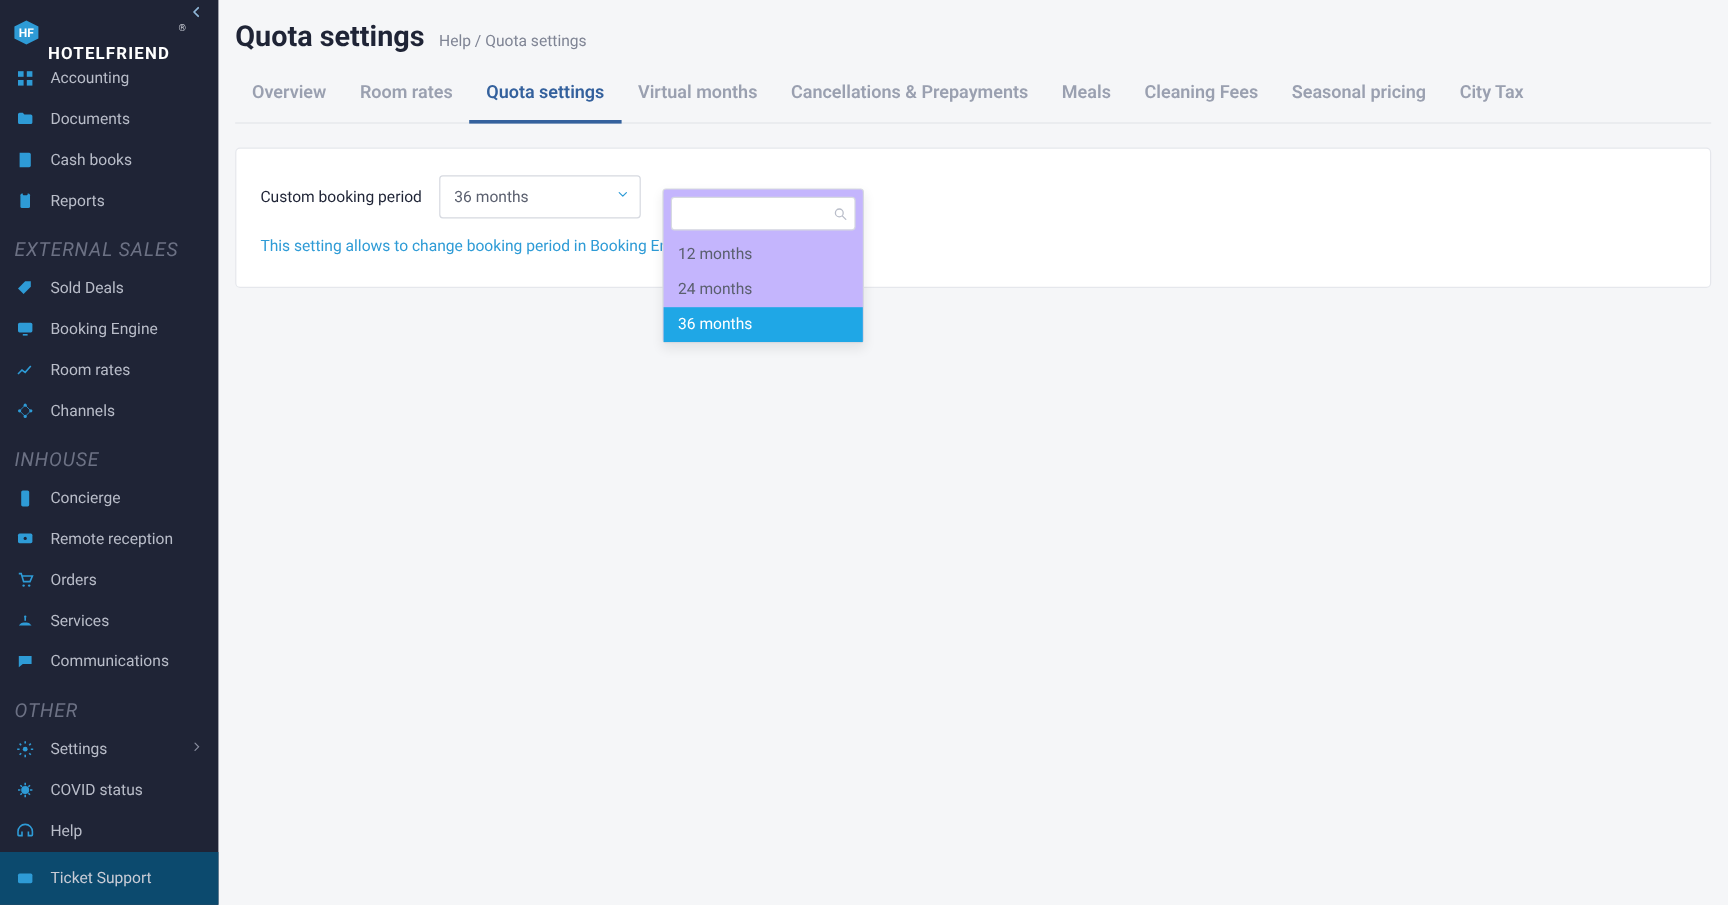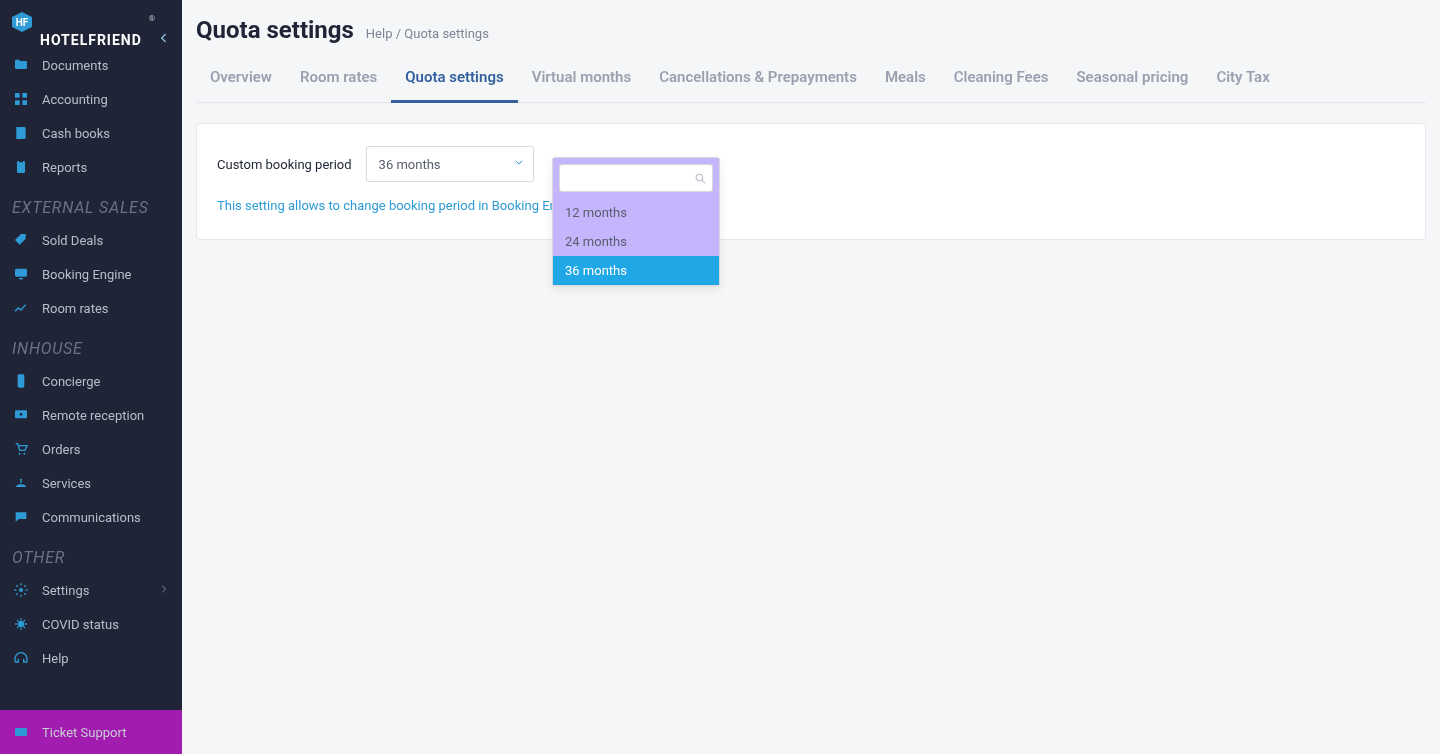--- a/index.html
+++ b/index.html
@@ -1,32 +1,32 @@
 <!DOCTYPE html>
 <html><head>
   <meta charset="utf-8">
   <style>
     * { margin:0; padding:0; box-sizing:border-box; font-family: -apple-system, BlinkMacSystemFont, "Segoe UI", Roboto, "Helvetica Neue", Arial, sans-serif; }
     body { background:#f5f6f8; color:#1f2436; width:1440px; height:754px; overflow:hidden; }
     .app { display:flex; height:754px; }
     
     .sidebar { width:182px; background:#1f2436; color:#c7cad3; display:flex; flex-direction:column; position:relative; }
-    .sidebar-top { height:48px; display:flex; align-items:flex-end; padding:0 10px; }
+    .sidebar-top { height:48px; display:flex; align-items:flex-start; padding:0 10px; }
     .logo { display:flex; align-items:center; gap:6px; }
     .logo-mark { width:24px; height:24px; color:#29a3dc; }
     .logo-text { font-size:14px; font-weight:700; letter-spacing:1px; color:#fff;margin-top:37px; }
     .logo-reg { font-size:8px; color:#bfc3cc; margin-left:1px; margin-top:-6px;}
     .collapse-btn { margin-left:auto; width:20px; height:20px; display:flex; align-items:center; justify-content:center; color:#8fb7d8; cursor:pointer;}
     .nav { flex:1; overflow-y:auto; padding-bottom:4px; }
     .nav::-webkit-scrollbar{width:0;}
     .nav-item { display:flex; align-items:center; height:34px; padding:0 12px; gap:12px; font-size:13px; color:#b9bdc9; cursor:pointer; position:relative;}
     .nav-item .icon{ width:18px; height:18px; display:flex; align-items:center; justify-content:center; color:#2e9bd6; flex:none;}
     .nav-item .chev { margin-left:auto; color:#8a8fa0; }
     .nav-section { padding:14px 12px 6px; font-size:16px; letter-spacing:0.8px; color:#6c7184; text-transform:uppercase;font-style:italic;}
-    .sidebar-footer { height:44px; background:#a21caf; display:flex; align-items:center; padding:0 12px; gap:12px; font-size:13px; color:#c9ccd6; cursor:pointer;}
+    .sidebar-footer { height:44px; background:#0c4a6e; display:flex; align-items:center; padding:0 12px; gap:12px; font-size:13px; color:#c9ccd6; cursor:pointer;}
     .sidebar-footer .icon{ width:18px; height:18px; display:flex; align-items:center; justify-content:center; color:#2e9bd6;}
 
     
     .main { flex:1; padding:16px 14px 0 14px; overflow:auto; }
     .header-row { display:flex; align-items:baseline; gap:12px; margin-bottom:12px; }
     .page-title { font-size:24px; font-weight:700; color:#1f2436;}
     .breadcrumb { font-size:13px; color:#7f8494;}
     .breadcrumb a { color:#7f8494; text-decoration:none;}
     .tabs { display:flex; flex-wrap:wrap; gap:0; border-bottom:1px solid #e3e5ea;text-align:center; }
     .tab { padding:12px 14px 14px; font-size:15px; font-weight:600; color:#9aa0b0; cursor:pointer; border-bottom:3px solid transparent; margin-bottom:-1px;}
@@ -63,39 +63,39 @@
       <span class="collapse-btn">
         <svg viewBox="0 0 24 24" width="14" height="14">
             <path d="M14 6l-6 6 6 6" fill="none" stroke="currentColor" stroke-width="2.5" stroke-linecap="round" stroke-linejoin="round"></path>
           </svg>
       </span>
     </div>
     <nav class="nav" id="nav">
         <div class="nav-item">
           <span class="icon">
             <svg viewBox="0 0 24 24" width="16" height="16">
-              <path d="M3 6a2 2 0 012-2h4l2 2h8a2 2 0 012 2v8a2 2 0 01-2 2H5a2 2 0 01-2-2V6z" fill="currentColor"></path>
-            </svg>
-          </span>
-          <span>Documents</span>
-        </div>
-        <div class="nav-item">
-          <span class="icon">
-            <svg viewBox="0 0 24 24" width="16" height="16">
               <rect x="3" y="3" width="7" height="7" fill="currentColor"></rect>
               <rect x="14" y="3" width="7" height="7" fill="currentColor"></rect>
               <rect x="3" y="14" width="7" height="7" fill="currentColor"></rect>
               <rect x="14" y="14" width="7" height="7" fill="currentColor"></rect>
             </svg>
           </span>
           <span>Accounting</span>
         </div>
         <div class="nav-item">
           <span class="icon">
             <svg viewBox="0 0 24 24" width="16" height="16">
+              <path d="M3 6a2 2 0 012-2h4l2 2h8a2 2 0 012 2v8a2 2 0 01-2 2H5a2 2 0 01-2-2V6z" fill="currentColor"></path>
+            </svg>
+          </span>
+          <span>Documents</span>
+        </div>
+        <div class="nav-item">
+          <span class="icon">
+            <svg viewBox="0 0 24 24" width="16" height="16">
               <path d="M5 3h12a2 2 0 012 2v14a2 2 0 01-2 2H5V3z" fill="currentColor"></path>
             </svg>
           </span>
           <span>Cash books</span>
         </div>
         <div class="nav-item">
           <span class="icon">
             <svg viewBox="0 0 24 24" width="16" height="16">
               <rect x="6" y="3" width="12" height="18" rx="2" fill="currentColor"></rect>
               <rect x="9" y="1" width="6" height="4" rx="1" fill="#1f2436"></rect>
@@ -121,20 +121,32 @@
           </span>
           <span>Booking Engine</span>
         </div>
         <div class="nav-item">
           <span class="icon">
             <svg viewBox="0 0 24 24" width="16" height="16">
               <path d="M3 17l5-5 4 3 7-8" fill="none" stroke="currentColor" stroke-width="2"></path>
             </svg>
           </span>
           <span>Room rates</span>
+        </div>
+        <div class="nav-item">
+          <span class="icon">
+            <svg viewBox="0 0 24 24" width="16" height="16">
+              <circle cx="5" cy="12" r="2" fill="currentColor"></circle>
+              <circle cx="12" cy="5" r="2" fill="currentColor"></circle>
+              <circle cx="12" cy="19" r="2" fill="currentColor"></circle>
+              <circle cx="19" cy="12" r="2" fill="currentColor"></circle>
+              <path d="M5 12L12 5M5 12l7 7M12 5l7 7M12 19l7-7" stroke="currentColor" stroke-width="1"></path>
+            </svg>
+          </span>
+          <span>Channels</span>
         </div>
         <div class="nav-section">INHOUSE</div>
         <div class="nav-item">
           <span class="icon">
             <svg viewBox="0 0 24 24" width="16" height="16">
               <rect x="7" y="2" width="10" height="20" rx="2" fill="currentColor"></rect>
             </svg>
           </span>
           <span>Concierge</span>
         </div>

